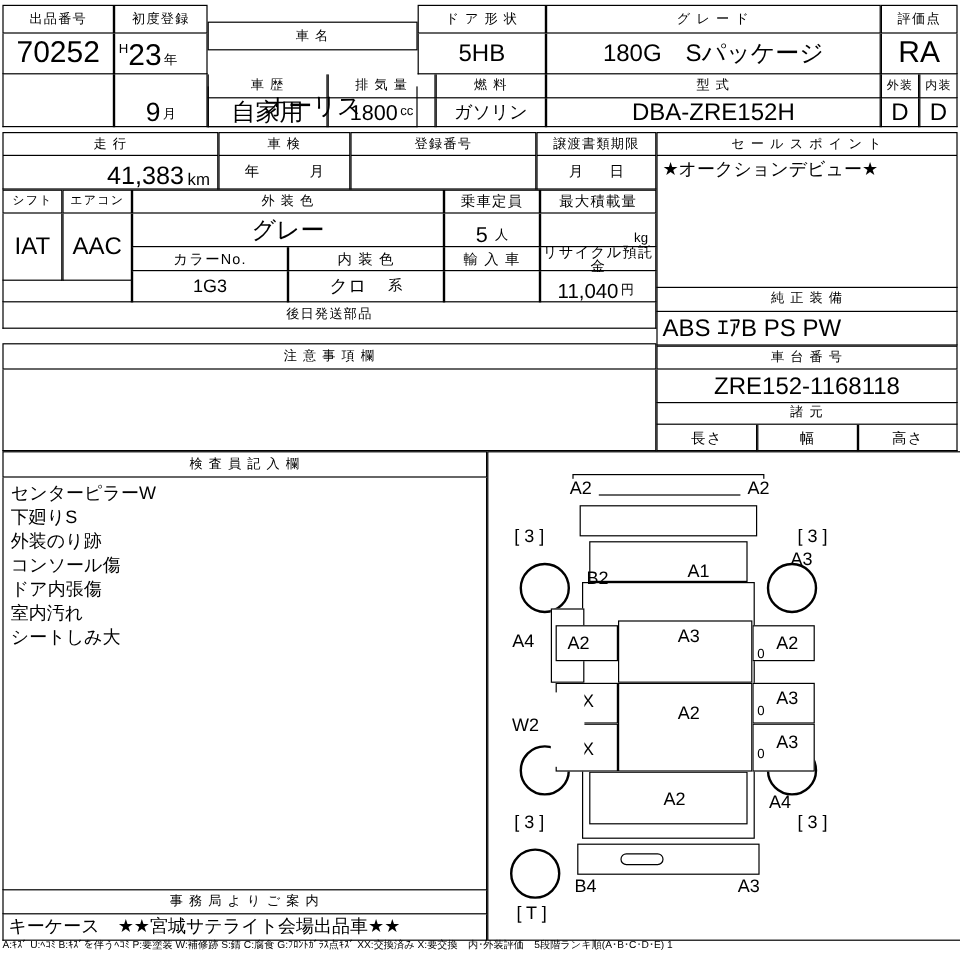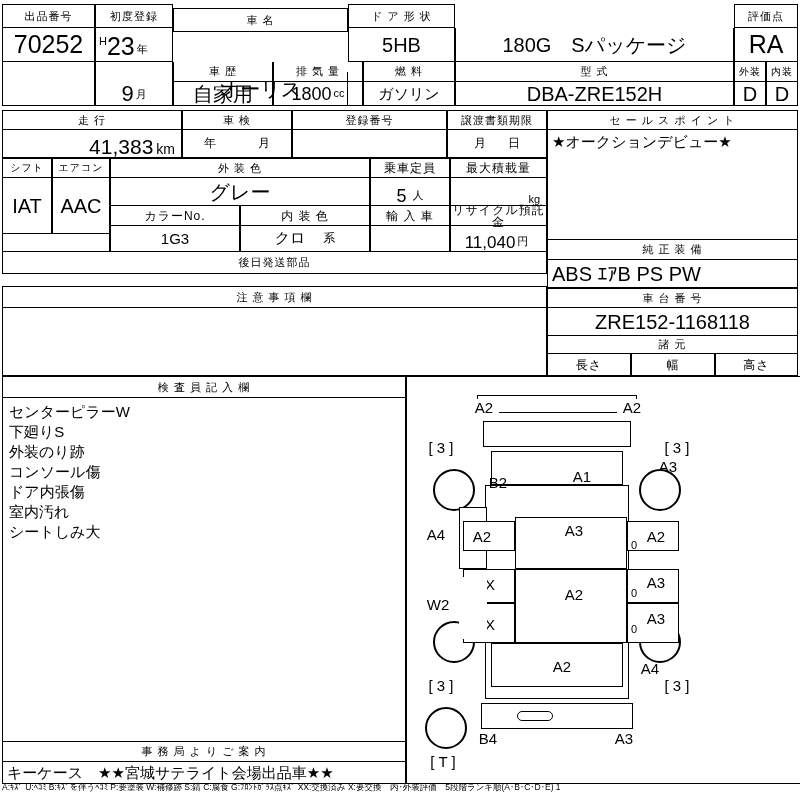--- a/index.html
+++ b/index.html
@@ -32,26 +32,27 @@
 
   <div class="bx lbl" style="left:95px;top:4px;width:78px;height:24px;">初度登録</div>
   <div class="bx" style="left:95px;top:28px;width:78px;height:34px;border-top:none;">
     <div style="display:flex;align-items:flex-end;height:100%;padding-left:3px;">
       <span style="font-size:11px;padding-bottom:14px;">H</span>
       <span style="font-size:25px;line-height:1;padding-bottom:2px;">23</span>
       <span style="font-size:11px;padding-bottom:4px;padding-left:2px;">年</span>
     </div>
   </div>
 
-  <div class="bx lbl" style="left:173px;top:8px;width:175px;height:24px;">車 名</div>
+  <div class="bx lbl" style="left:173px;top:18px;width:175px;height:24px;">車 名</div>
   <div class="bx val med" style="left:173px;top:28px;width:175px;height:34px;border-top:none;margin-top:44px;">オーリス</div>
 
   <div class="bx lbl" style="left:348px;top:4px;width:107px;height:24px;">ド ア 形 状</div>
   <div class="bx val med" style="left:348px;top:28px;width:107px;height:34px;border-top:none;">5HB</div>
 
+  <div class="bx lbl" style="left:455px;top:4px;width:279px;height:24px;">グ レ ー ド</div>
   <div class="bx val med" style="left:455px;top:28px;width:279px;height:34px;border-top:none;">180G　Sパッケージ</div>
 
   <div class="bx lbl" style="left:734px;top:4px;width:64px;height:24px;">評価点</div>
   <div class="bx val big" style="left:734px;top:28px;width:64px;height:34px;border-top:none;">RA</div>
 
   <div class="bx" style="left:2px;top:62px;width:93px;height:44px;border-top:none;"></div>
 
   <div class="bx" style="left:95px;top:62px;width:78px;height:44px;border-top:none;">
     <div style="display:flex;align-items:flex-end;justify-content:center;height:100%;padding-bottom:4px;">
       <span style="font-size:22px;line-height:1;">9</span>

